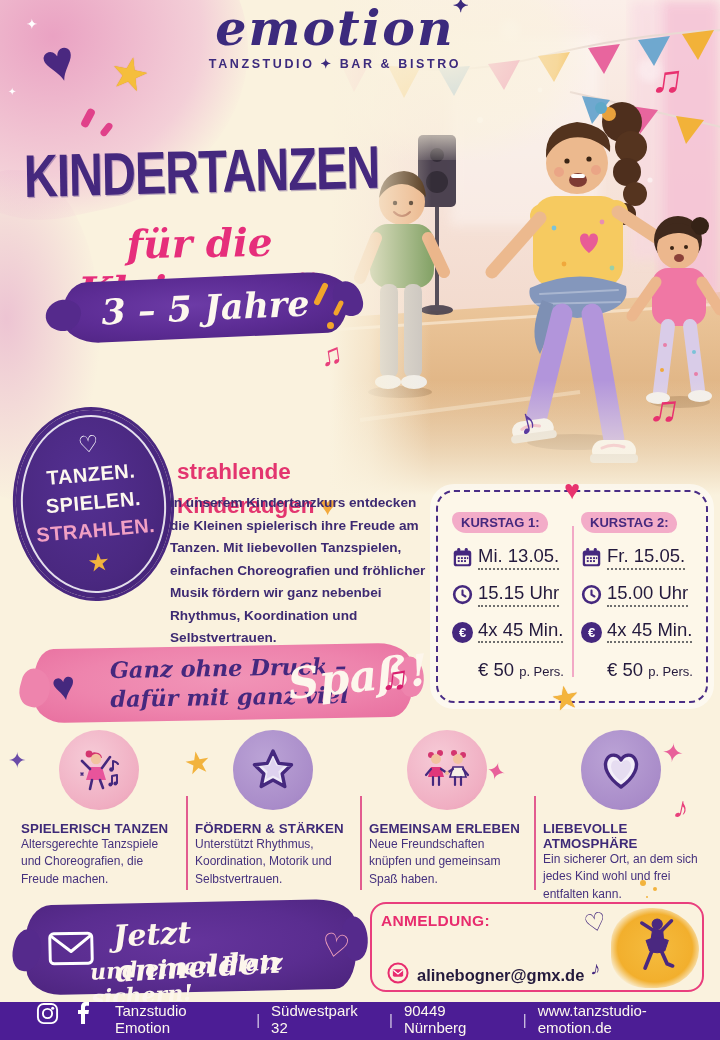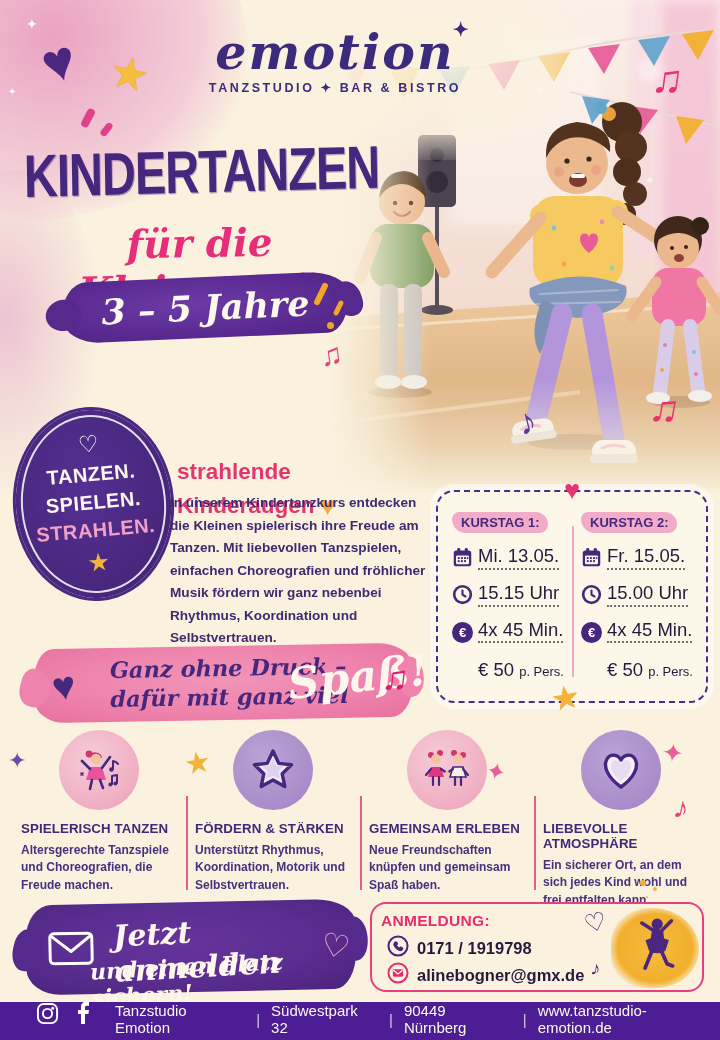--- a/index.html
+++ b/index.html
@@ -21,21 +21,21 @@
   .photo{left:330px;top:0;width:390px;height:500px;z-index:2;overflow:hidden}
   .photo svg{display:block}
   .photo-fade-left{left:330px;top:0;width:390px;height:500px;z-index:2;pointer-events:none;
     background:linear-gradient(90deg,#FAF2DE 0%,rgba(250,242,222,.75) 10%,rgba(250,242,222,0) 26%)}
   .photo-fade-bottom{left:330px;top:380px;width:390px;height:120px;z-index:2;pointer-events:none;
     background:linear-gradient(180deg,rgba(250,242,222,0) 0%,rgba(250,242,222,.55) 55%,#FAF2DE 96%)}
   .logo-halo{left:300px;top:-50px;width:290px;height:210px;z-index:2;pointer-events:none;
     background:radial-gradient(ellipse at 50% 50%,rgba(250,242,222,.95),rgba(250,242,222,.6) 55%,rgba(250,242,222,0) 75%)}
 
   
-  .logo{left:198px;top:28px;width:274px;text-align:center;z-index:4}
+  .logo{left:198px;top:4px;width:274px;text-align:center;z-index:4}
   .logo-wordmark{position:relative;display:inline-block;font-family:"DejaVu Serif",serif;font-style:italic;font-weight:bold;
     font-size:49px;line-height:1;color:#3C2A7D;letter-spacing:2px}
   .logo-sparkle{position:absolute;right:-16px;top:-8px;font-size:19px;color:#3C2A7D;font-style:normal}
   .logo-tagline{margin-top:3px;font-size:12.5px;font-weight:bold;letter-spacing:2.6px;color:#3C2A7D}
 
   
   .hero-title{left:18px;top:136px;width:366px;text-align:center;font-weight:bold;font-size:47px;letter-spacing:-1px;
     color:#45287E;transform:scaleY(1.28) rotate(-1.2deg);transform-origin:50% 0;z-index:4;
     text-shadow:1px 1px 0 rgba(69,40,126,.35)}
   .hero-sub{left:10px;top:220px;width:380px;text-align:center;font-family:"DejaVu Serif",serif;font-style:italic;
@@ -117,21 +117,21 @@
     font-size:43px;color:#FDF6EC;transform:rotate(-5deg);z-index:1}
 
   
   .features{left:12px;top:730px;width:696px;z-index:4;display:flex}
   .feature{flex:1 1 0;padding:0 9px;position:relative}
   .f-div{position:absolute;top:66px;height:94px;width:2px;background:#E25C8F;z-index:4}
   .f-circle{width:80px;height:80px;border-radius:50%;margin:0 auto;display:flex;align-items:center;justify-content:center}
   .f-circle.pink{background:radial-gradient(circle at 40% 35%,#F6CBD7 0%,#F0AEC2 70%,#E89BB2 100%)}
   .f-circle.purple{background:radial-gradient(circle at 40% 35%,#BBA3D6 0%,#A98CC9 70%,#9A7BBF 100%)}
   .f-title{margin-top:11px;font-size:13.3px;font-weight:bold;color:#3E2A78;letter-spacing:.1px}
-  .f-text{margin-top:6px;font-size:12px;line-height:1.45;color:#45317E;font-weight:bold}
+  .f-text{font-size:12px;line-height:1.45;color:#45317E;font-weight:normal}
 
   .sparkle{z-index:4;line-height:1}
 
   
   .cta{left:26px;top:902px;width:330px;height:90px;z-index:4;transform:rotate(-1.2deg);
     background:radial-gradient(ellipse at 48% 45%,#65349C 0%,#5A2D90 55%,#4B237C 100%);
     border-radius:26px 40px 22px 34px/34px 24px 38px 26px}
   .cta::before{content:"";position:absolute;left:-13px;top:24px;width:28px;height:42px;background:#552A8C;
     border-radius:45% 55% 50% 50%;transform:rotate(14deg)}
   .cta::after{content:"";position:absolute;right:-12px;top:18px;width:26px;height:44px;background:#552A8C;
@@ -554,29 +554,20 @@
           <path d="M4,5 L23,20 L42,5" fill="none" stroke="#fff" stroke-width="3" stroke-linecap="round" stroke-linejoin="round"></path>
         </svg>
     </span>
     <span class="cta-l1">Jetzt anmelden</span>
     <span class="cta-l2">und einen Platz sichern!</span>
     <span class="cta-heart">♡</span>
   </div>
 
   <div class="abs contact">
     <div class="contact-heading">ANMELDUNG:</div>
-    <div class="contact-row phone">
-      <span>
-        <svg width="22" height="22" viewBox="0 0 24 24">
-            <circle cx="12" cy="12" r="10.4" fill="none" stroke="#45287E" stroke-width="2.2"></circle>
-            <path d="M8.2,7.3 c.8-.8,2-.8,2.6,0 l.9,1.2 c.5.7.4,1.6-.2,2.2 l-.5.5 c.5,1,1.3,1.8,2.3,2.3 l.5-.5 c.6-.6,1.5-.7,2.2-.2 l1.2.9 c.8.6.8,1.8,0,2.6 l-.6.6 c-.7.7-1.7,1-2.6.6 C11,17,8,14,7,11 c-.3-.9-.1-1.9.6-2.6 z" fill="#45287E"></path>
-          </svg>
-      </span>
-      <span class="contact-text">0171 / 1919798</span>
-    </div>
     <div class="contact-row mail">
       <span>
         <svg width="22" height="22" viewBox="0 0 24 24">
             <circle cx="12" cy="12" r="10.4" fill="none" stroke="#E82C6E" stroke-width="2.2"></circle>
             <rect x="6.4" y="8" width="11.2" height="8" rx="1.6" fill="#E82C6E"></rect>
             <path d="M7,9 l5,4 5,-4" stroke="#fff" stroke-width="1.4" fill="none"></path>
           </svg>
       </span>
       <span class="contact-text">alinebogner@gmx.de</span>
     </div>

